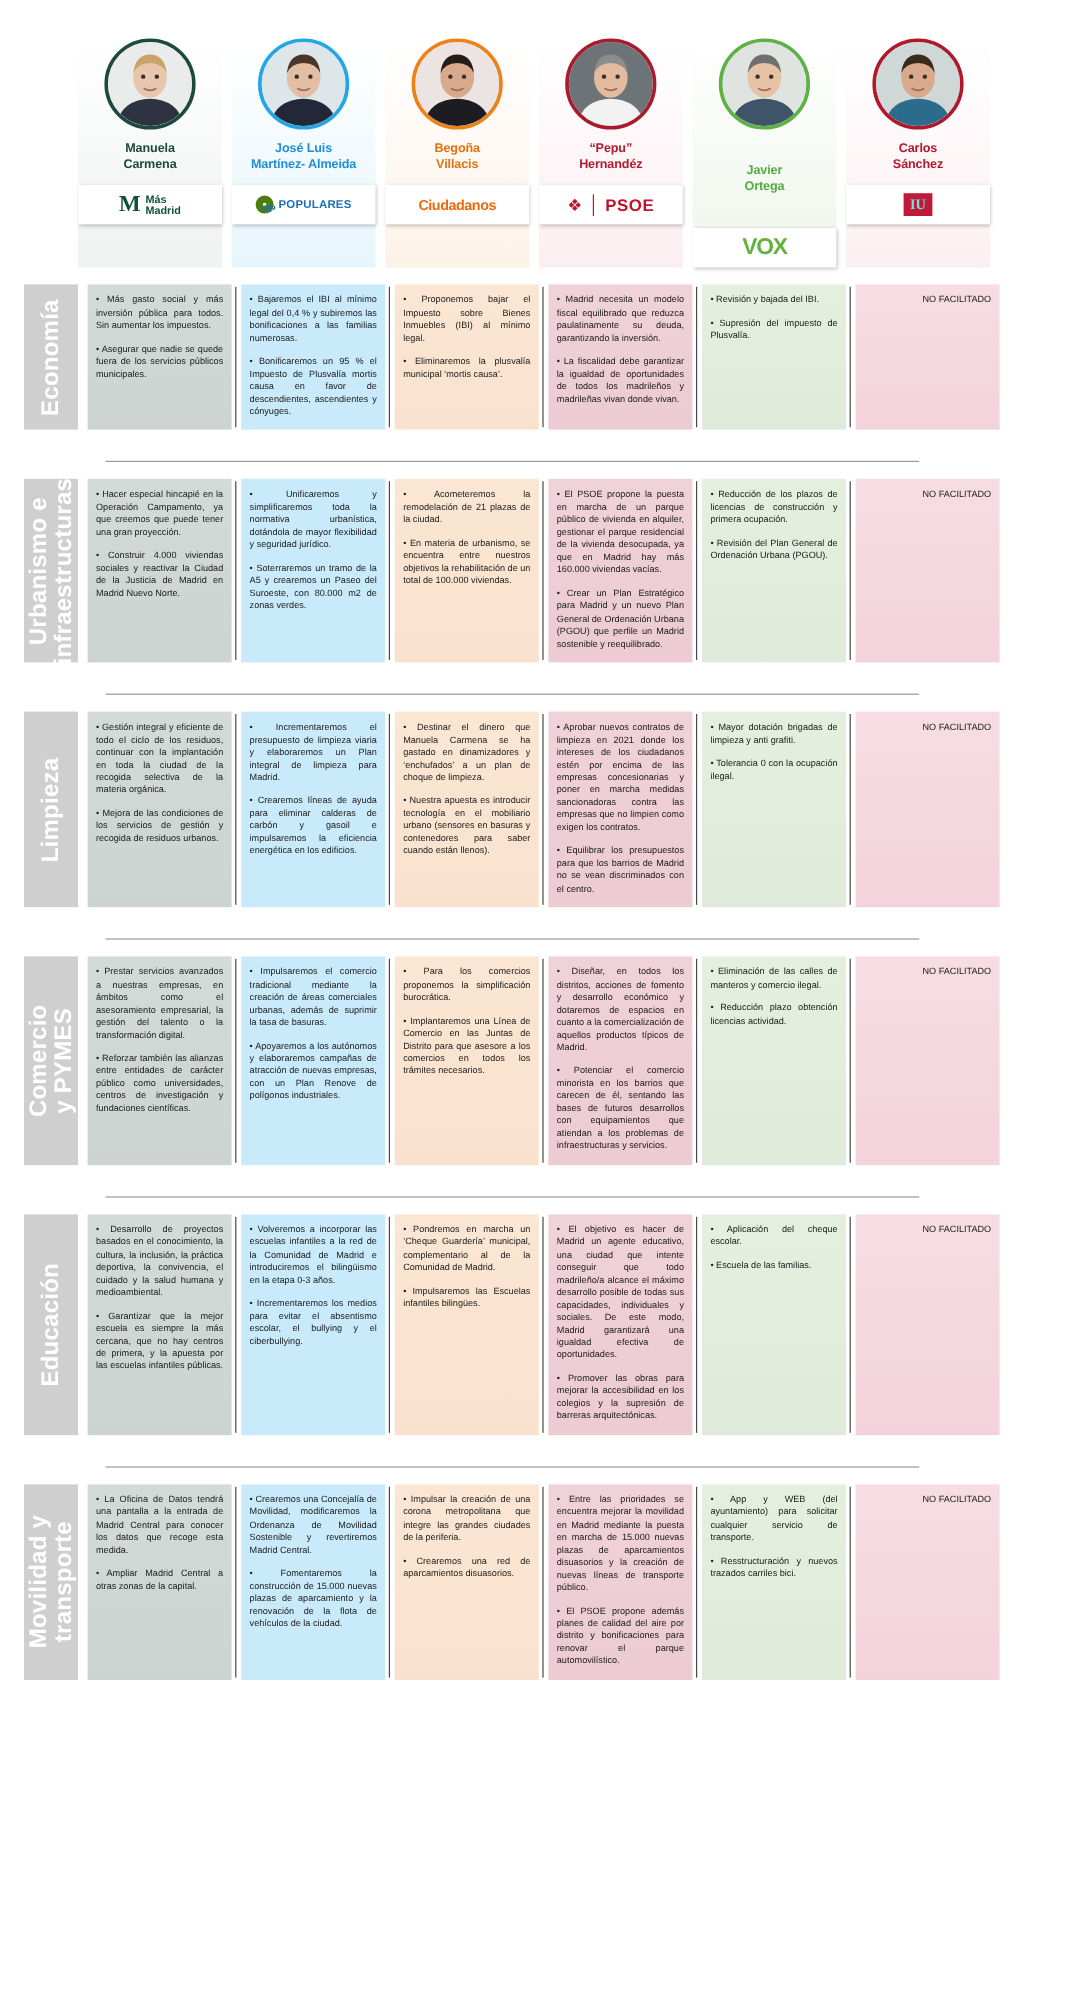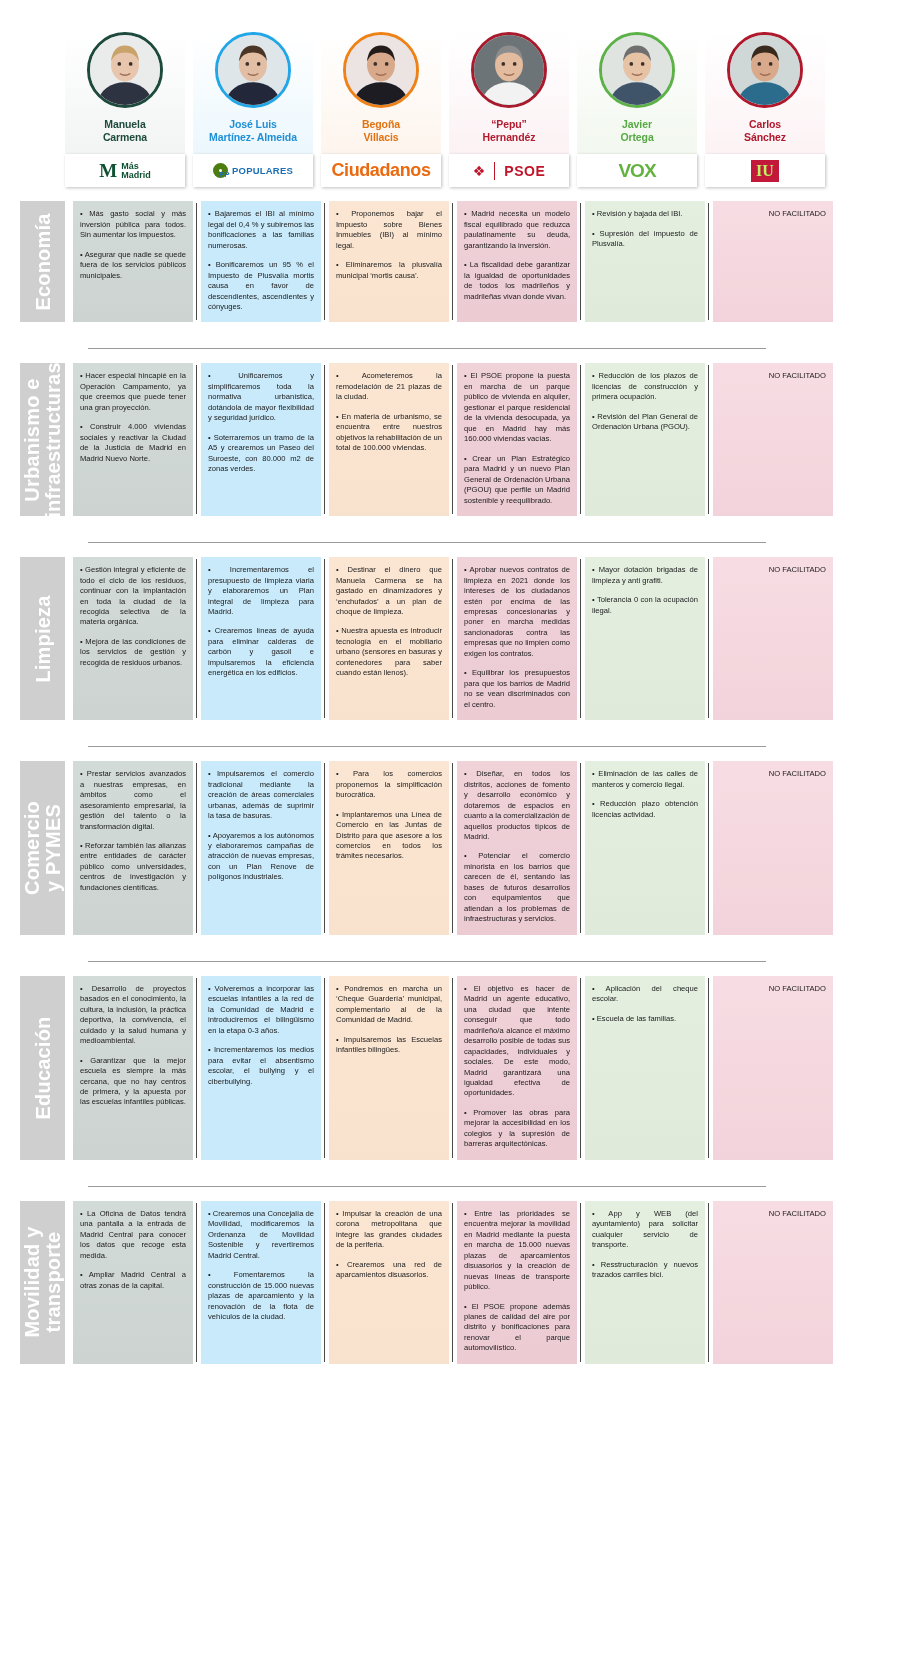--- a/index.html
+++ b/index.html
@@ -109,21 +109,21 @@
   .c-pp { background: #c9eafb; }
   .c-cs { background: linear-gradient(to bottom, #fbe6d3, #f9e2cd); }
   .c-psoe { background: linear-gradient(to bottom, #f0d2d9, #eccbd3); }
   .c-vox { background: linear-gradient(to bottom, #e4efe0, #dfeada); }
   .c-iu { background: linear-gradient(to bottom, #f7dde3, #f3d3db); }
 
   .hc-mm { background: linear-gradient(to bottom, #ffffff, #eef2f0); }
   .hc-pp { background: linear-gradient(to bottom, #ffffff, #e6f5fd); }
   .hc-cs { background: linear-gradient(to bottom, #ffffff, #fdf2e8); }
   .hc-psoe { background: linear-gradient(to bottom, #ffffff, #fbeef1); }
-  .hc-vox { background: linear-gradient(to bottom, #ffffff, #eef5ea); }
+  .hc-vox { background: linear-gradient(to bottom, #ffffff, #eef5ea); gap: 18px; }
   .hc-iu { background: linear-gradient(to bottom, #ffffff, #fceff2); }
 </style>
 </head>
 <body>
 
 <div class="sheet">
 
   <div class="header-row">
     <div class="rowlabel-spacer"></div>
     <div id="header-cells" style="display:flex">
@@ -175,21 +175,21 @@
               <ellipse cx="40" cy="34" rx="16" ry="19" fill="#d9a98c"></ellipse>
               <path d="M24 30 Q26 12 40 12 Q54 12 56 30 Q52 20 40 20 Q28 20 24 30Z" fill="#241c18"></path>
               <ellipse cx="33.5" cy="33" rx="2.1" ry="2.1" fill="#3a2f2a"></ellipse>
               <ellipse cx="46.5" cy="33" rx="2.1" ry="2.1" fill="#3a2f2a"></ellipse>
               <path d="M34 44 Q40 48 46 44" stroke="#9c6a55" stroke-width="1.6" fill="none"></path>
             </svg>
           </div>
           <div class="cand-name" style="color:#e27110">Begoña<br>Villacis</div>
           <div class="logo-box">
             <span class="logo-inner">
-              <span style="font-size:18px;font-weight:bold;color:#eb6a10;letter-spacing:-.4px">Ciudadanos</span>
+              <span style="font-size:12px;font-weight:bold;color:#eb6a10;letter-spacing:-.4px">Ciudadanos</span>
             </span>
           </div>
         </div>
         <div class="hcell hc-psoe">
           <div class="avatar-wrap" style="border-color:#a81a2c">
             <svg viewBox="0 0 80 80" preserveAspectRatio="xMidYMid slice">
               <rect width="80" height="80" fill="#6d7478"></rect>
               <ellipse cx="40" cy="76" rx="30" ry="22" fill="#f2f2f2"></ellipse>
               <ellipse cx="40" cy="34" rx="16" ry="19" fill="#e3bb9e"></ellipse>
               <path d="M24 30 Q26 12 40 12 Q54 12 56 30 Q52 20 40 20 Q28 20 24 30Z" fill="#8d8d8d"></path>
@@ -234,21 +234,21 @@
               <ellipse cx="40" cy="34" rx="16" ry="19" fill="#d8a98a"></ellipse>
               <path d="M24 30 Q26 12 40 12 Q54 12 56 30 Q52 20 40 20 Q28 20 24 30Z" fill="#3a2a1e"></path>
               <ellipse cx="33.5" cy="33" rx="2.1" ry="2.1" fill="#3a2f2a"></ellipse>
               <ellipse cx="46.5" cy="33" rx="2.1" ry="2.1" fill="#3a2f2a"></ellipse>
               <path d="M34 44 Q40 48 46 44" stroke="#9c6a55" stroke-width="1.6" fill="none"></path>
             </svg>
           </div>
           <div class="cand-name" style="color:#b0182c">Carlos<br>Sánchez</div>
           <div class="logo-box">
             <span class="logo-inner">
-              <span style="display:inline-block;background:#c2183a;color:#bef264;font-size:16px;font-weight:bold;padding:2px 5px;font-family:'Liberation Serif',serif">IU</span>
+              <span style="display:inline-block;background:#c2183a;color:#5eead4;font-size:12px;font-weight:bold;padding:2px 5px;font-family:'Liberation Serif',serif">IU</span>
             </span>
           </div>
         </div>
       </div>
   </div>
 
   <div id="bands">
       <div class="band">
         <div class="band-inner">
           <div class="rowlabel">

